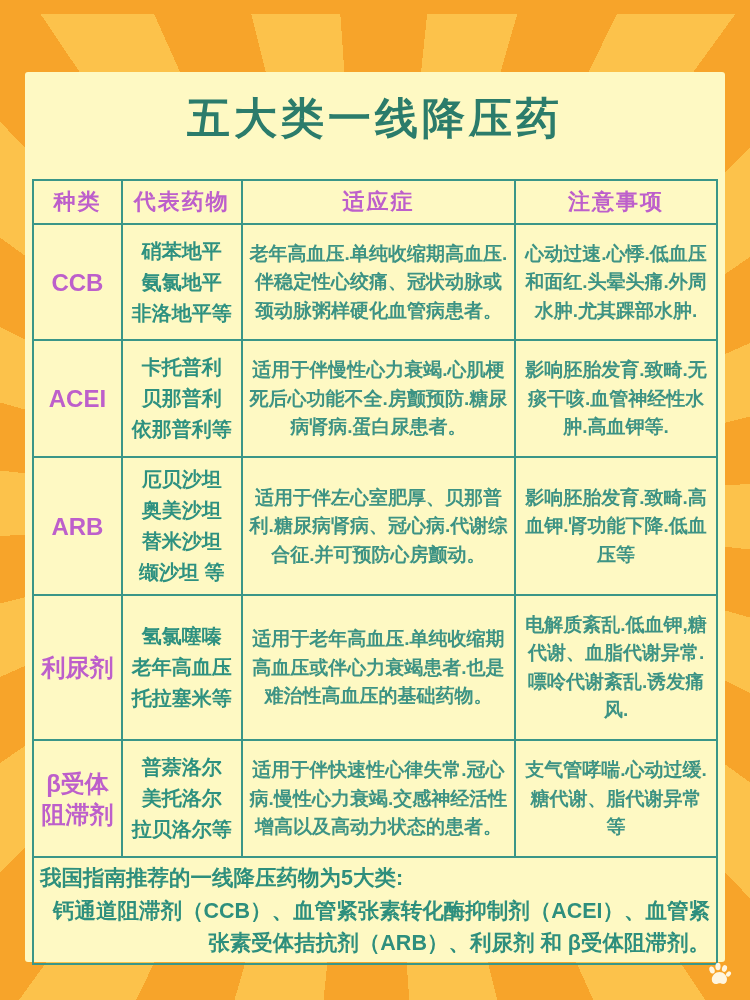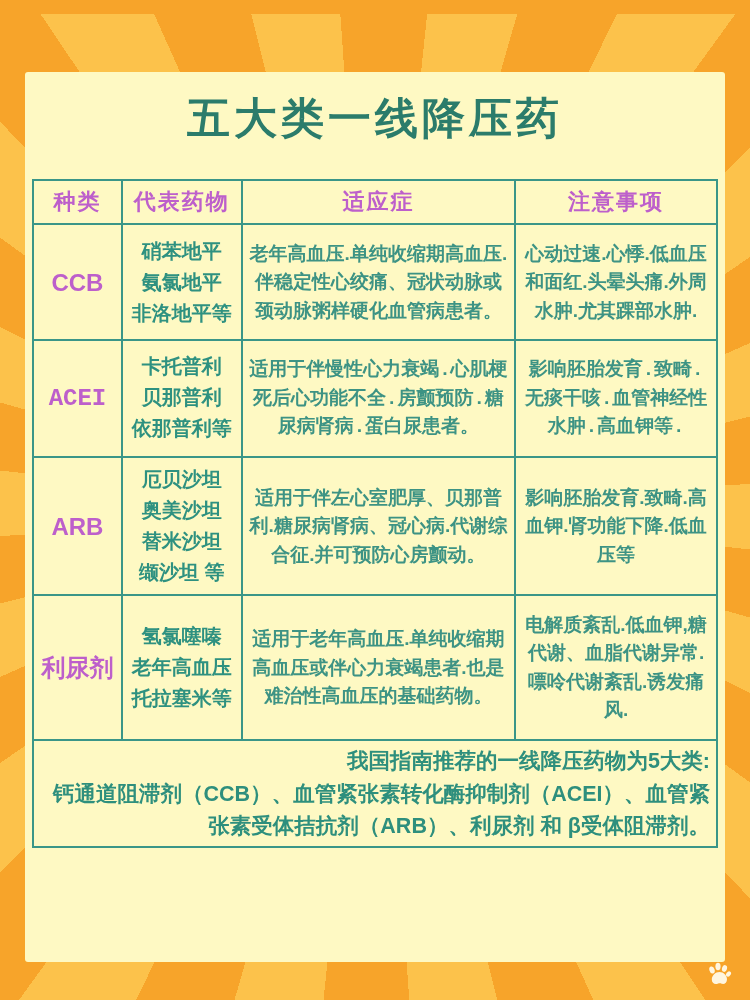--- a/index.html
+++ b/index.html
@@ -58,21 +58,21 @@
     margin-left: 16px;
   }
   table.drug-table th {
     height: 44px;
     color: #bd5fcb;
     font-size: 22px;
     font-weight: 700;
     letter-spacing: 2px;
   }
   tbody tr:nth-child(1) > * { height: 116px; }
-  tbody tr:nth-child(2) > * { height: 117px; font-family: Liberation Mono, monospace; }
+  tbody tr:nth-child(2) > * { height: 117px; }
   tbody tr:nth-child(3) > * { height: 138px; }
   tbody tr:nth-child(4) > * { height: 145px; }
   tbody tr:nth-child(5) > * { height: 117px; }
   td.class-cell {
     color: #bd5fcb;
     font-size: 24px;
     font-weight: 700;
     line-height: 1.3;
   }
   td.drugs-cell {
@@ -91,21 +91,21 @@
     border-radius: 8px;
   }
   td.footer-cell {
     height: 95px;
     color: #2e8f7d;
     font-size: 21.5px;
     font-weight: 700;
     line-height: 1.5;
     padding: 8px 10px;
   }
-  .footer-line1 { text-align: right; }
+  .footer-line1 { text-align: left; }
   .footer-line2 { text-align: right; }
   .watermark {
     position: absolute;
     right: 18px;
     bottom: 13px;
     display: flex;
     align-items: center;
     gap: 4px;
     color: rgba(255, 253, 240, 0.92);
     font-size: 26px;
@@ -175,20 +175,30 @@
       </tr>
       <tr>
         <td class="class-cell">利尿剂</td>
         <td class="drugs-cell">
           <div>氢氯噻嗪</div>
           <div>老年高血压</div>
           <div>托拉塞米等</div>
         </td>
         <td class="body-cell">适用于老年高血压.单纯收缩期高血压或伴心力衰竭患者.也是难治性高血压的基础药物。</td>
         <td class="body-cell">电解质紊乱.低血钾,糖代谢、血脂代谢异常.嘌呤代谢紊乱.诱发痛风.</td>
+      </tr>
+      <tr>
+        <td class="class-cell">β受体阻滞剂</td>
+        <td class="drugs-cell">
+          <div>普萘洛尔</div>
+          <div>美托洛尔</div>
+          <div>拉贝洛尔等</div>
+        </td>
+        <td class="body-cell">适用于伴快速性心律失常.冠心病.慢性心力衰竭.交感神经活性增高以及高动力状态的患者。</td>
+        <td class="body-cell">支气管哮喘.心动过缓.糖代谢、脂代谢异常等</td>
       </tr>
     </tbody>
     <tfoot>
       <tr>
         <td class="footer-cell" colspan="4">
           <div class="footer-line1">我国指南推荐的一线降压药物为5大类:</div>
           <div class="footer-line2">钙通道阻滞剂（CCB）、血管紧张素转化酶抑制剂（ACEI）、血管紧张素受体拮抗剂（ARB）、利尿剂 和 β受体阻滞剂。</div>
         </td>
       </tr>
     </tfoot>

